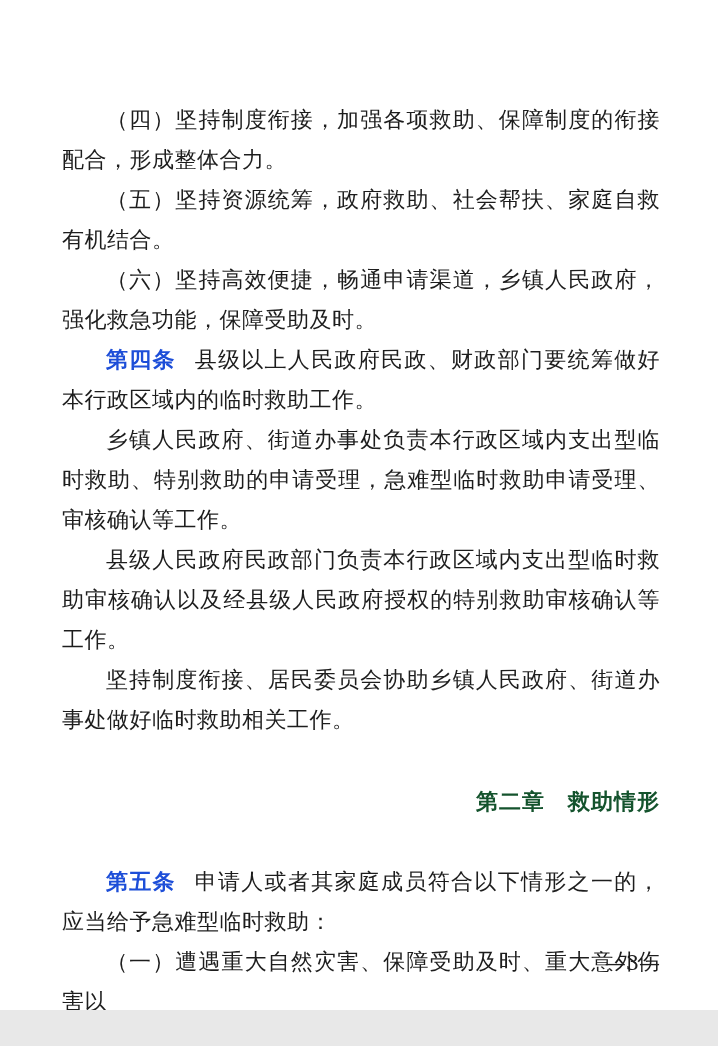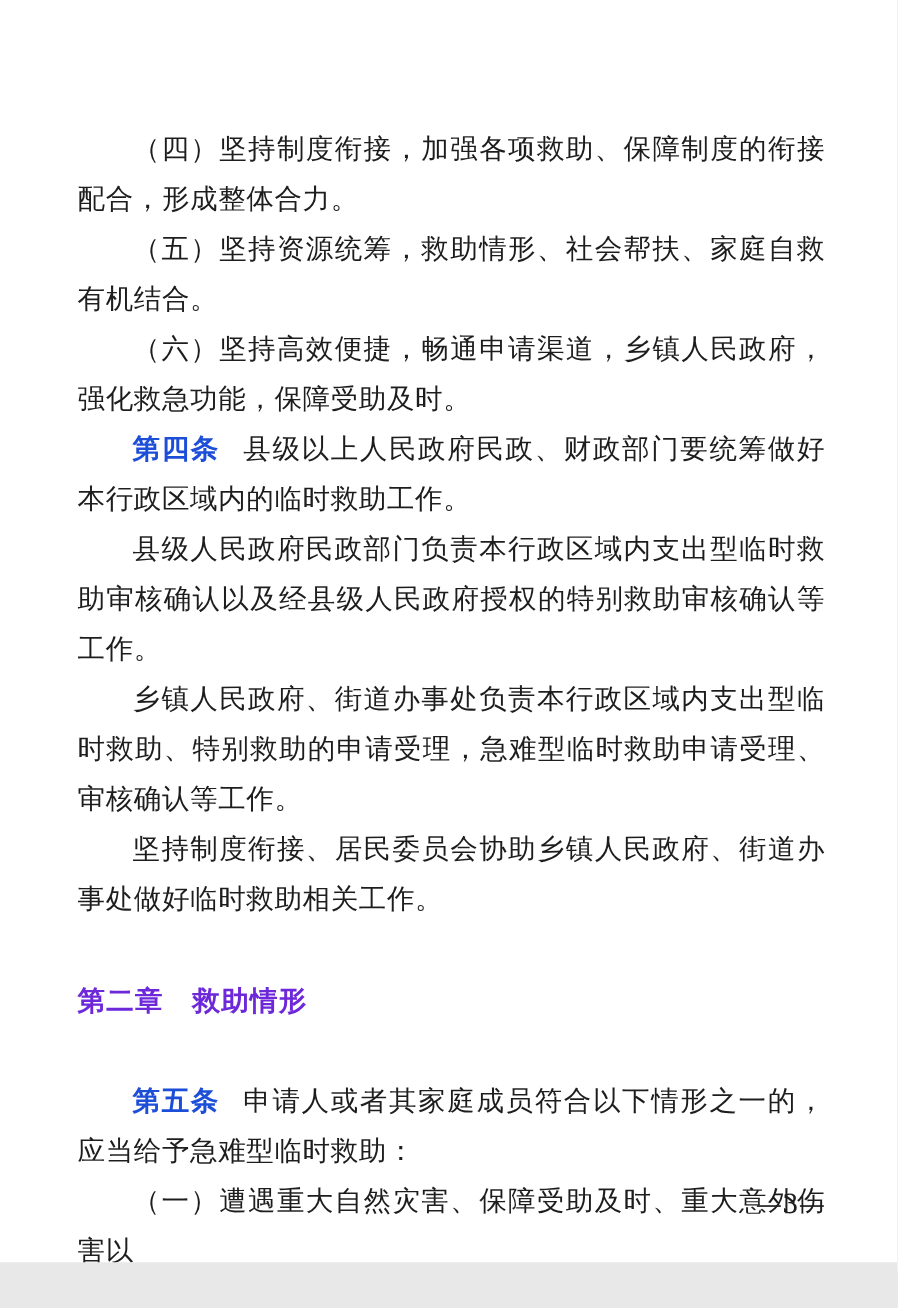--- a/index.html
+++ b/index.html
@@ -30,25 +30,25 @@
     letter-spacing: 0.5px;
     text-align: justify;
     text-indent: 2em;
     word-break: break-all;
   }
   .chapter-heading {
     margin: 42px 0 40px 0;
     font-size: 22px;
     line-height: 40px;
     letter-spacing: 1px;
-    text-align: left;
+    text-align: right;
     text-indent: 0;
     font-weight: bold;
     font-family: "DejaVu Sans", "Liberation Sans", sans-serif;
-    color: #6d28d9;
+    color: #14532d;
   }
   .article-label {
     font-weight: bold;
     font-family: "DejaVu Sans", "Liberation Sans", sans-serif;
     margin-right: 0.85em;
     color: #1d4ed8;
   }
   .page-number {
     position: absolute;
     top: 948px;
@@ -59,24 +59,24 @@
     color: #1d1d1d;
     font-family: "DejaVu Serif", "Liberation Serif", serif;
   }
 </style>
 </head>
 <body>
 
 <main class="page">
   <div class="content" id="doc-content">
       <p class="para">（四）坚持制度衔接，加强各项救助、保障制度的衔接配合，形成整体合力。</p>
-      <p class="para">（五）坚持资源统筹，救助情形、社会帮扶、家庭自救有机结合。</p>
+      <p class="para">（五）坚持资源统筹，政府救助、社会帮扶、家庭自救有机结合。</p>
       <p class="para">（六）坚持高效便捷，畅通申请渠道，乡镇人民政府，强化救急功能，保障受助及时。</p>
       <p class="para"><b class="article-label">第四条</b><span>县级以上人民政府民政、财政部门要统筹做好本行政区域内的临时救助工作。</span></p>
+      <p class="para">乡镇人民政府、街道办事处负责本行政区域内支出型临时救助、特别救助的申请受理，急难型临时救助申请受理、审核确认等工作。</p>
       <p class="para">县级人民政府民政部门负责本行政区域内支出型临时救助审核确认以及经县级人民政府授权的特别救助审核确认等工作。</p>
-      <p class="para">乡镇人民政府、街道办事处负责本行政区域内支出型临时救助、特别救助的申请受理，急难型临时救助申请受理、审核确认等工作。</p>
       <p class="para">坚持制度衔接、居民委员会协助乡镇人民政府、街道办事处做好临时救助相关工作。</p>
       <p class="chapter-heading">第二章　救助情形</p>
       <p class="para"><b class="article-label">第五条</b><span>申请人或者其家庭成员符合以下情形之一的，应当给予急难型临时救助：</span></p>
       <p class="para">（一）遭遇重大自然灾害、保障受助及时、重大意外伤害以</p>
     </div>
   <div class="page-number">—3—</div>
 </main>
 
 </body></html>

